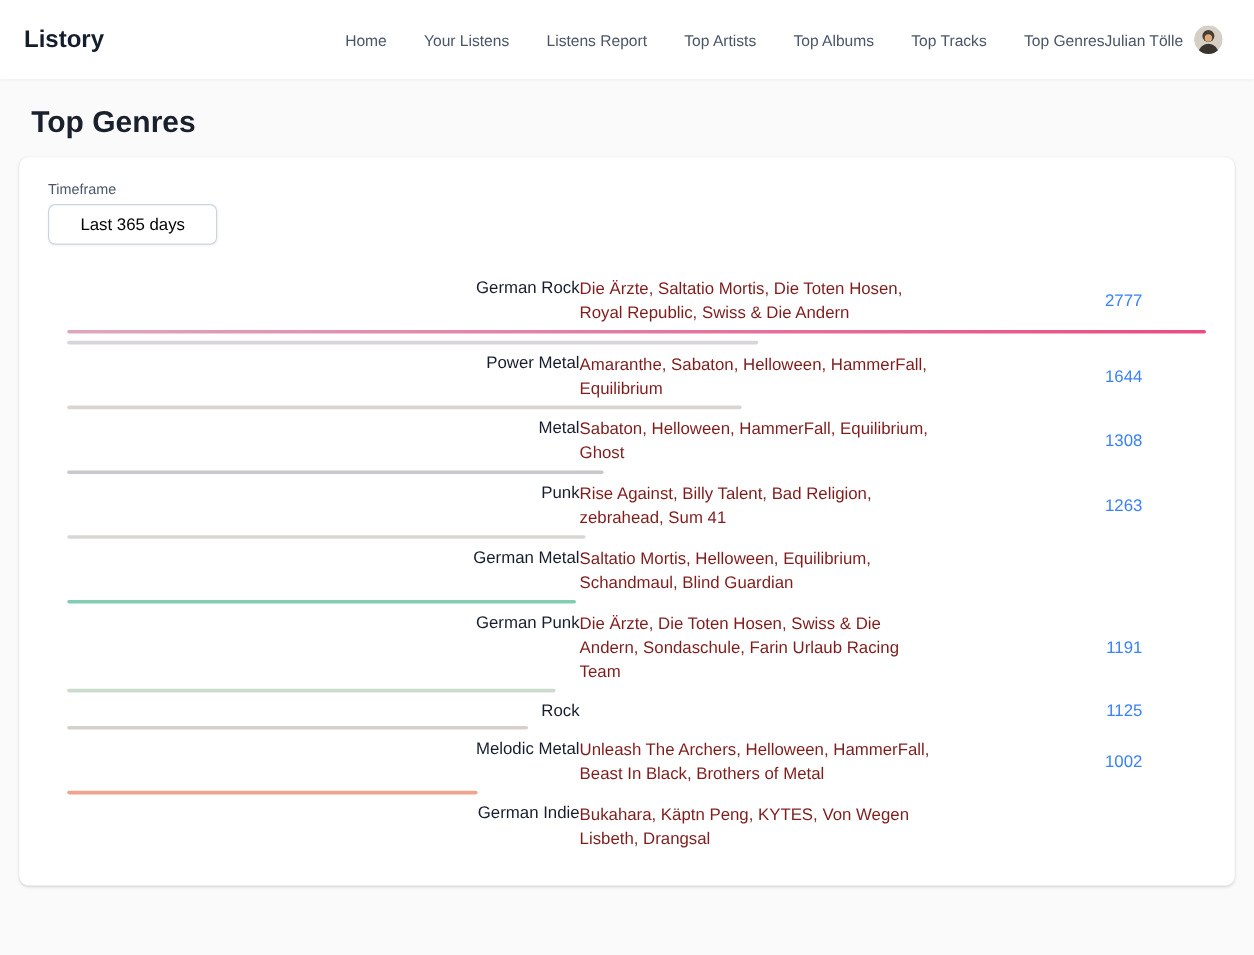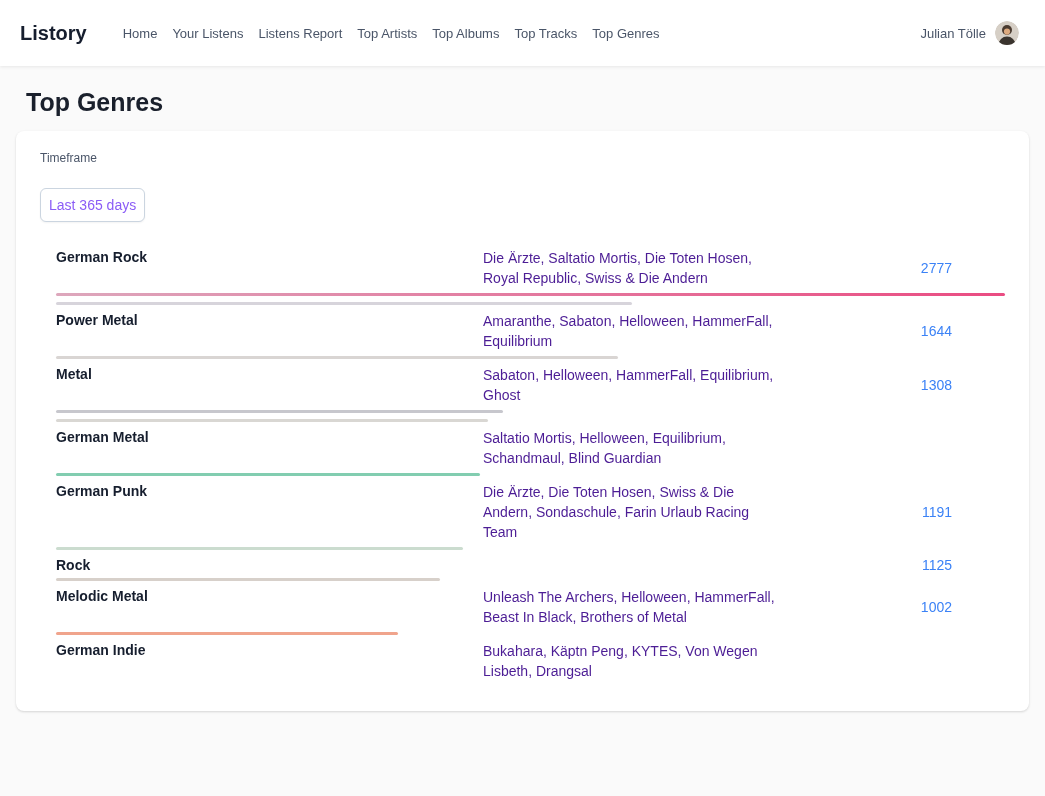--- a/index.html
+++ b/index.html
@@ -10,46 +10,46 @@
     color:#1a202c;
   }
   
   .navbar {
     height:66px; background:#ffffff;
     display:flex; align-items:center;
     padding:0 26px 0 20px;
     box-shadow:0 1px 3px rgba(0,0,0,0.08);
     position:relative; z-index:2;
   }
-  .logo { font-size:20px; font-weight:700; color:#161e2e; margin-right:36px; cursor:pointer; }
-  .nav-links { display:flex; gap:15px; flex:1; align-items:center; }
+  .logo { font-size:20px; font-weight:700; color:#161e2e; margin-right:22px; cursor:pointer; }
+  .nav-links { display:flex; gap:31px; flex:1; align-items:center;justify-content:flex-end; }
   .nav-link { font-size:13px; color:#4a5568; cursor:pointer; white-space:nowrap; }
   .user { display:flex; align-items:center; gap:9px; }
   .user-name { font-size:13px; color:#4a5568; white-space:nowrap; }
   .avatar { width:24px; height:24px; border-radius:50%; overflow:hidden; display:block; cursor:pointer; flex:none; }
   .avatar svg { display:block; width:100%; height:100%; }
   
   .page-title { font-size:25px; font-weight:600; color:#1a202c; margin:22px 0 14px 26px; }
   .card {
     margin:0 16px; background:#ffffff; border-radius:8px;
     box-shadow:0 1px 3px rgba(0,0,0,0.10), 0 1px 2px rgba(0,0,0,0.06);
     padding:20px 24px 24px;
   }
-  .tf-label { font-size:12px; color:#4a5568; margin-bottom:23px; }
+  .tf-label { font-size:12px; color:#4a5568; margin-bottom:5px; }
   .tf-select {
     display:inline-block; border:1px solid #cbd5e0; border-radius:6px;
-    padding:8px 8px; font-size:14px; color:#8b5cf6; background:#fff;
+    padding:8px 26px; font-size:14px; color:#000000; background:#fff;
     box-shadow:0 1px 2px rgba(0,0,0,0.05); cursor:pointer; font-family:inherit;
   }
   
   .genre-list { margin:26px 0 0 16px; }
   .genre-row { margin-bottom:6px; }
   .row-main { display:flex; align-items:flex-start; }
-  .genre-name { width:427px; font-size:14px; font-weight:700; color:#161e2e; padding-top:1px; }
-  .genre-artists { width:292px; font-size:14px; color:#4c1d95; line-height:20px; }
+  .genre-name { width:427px; font-size:14px; font-weight:400; color:#161e2e; padding-top:1px;text-align:right; }
+  .genre-artists { width:292px; font-size:14px; color:#7f1d1d; line-height:20px; }
   .genre-count { flex:1; text-align:right; padding-right:53px; font-size:14px; color:#3b82f6; align-self:center; }
   .bar-track { height:3px; margin-top:5px; border-radius:2px; background:transparent; }
   .bar-fill { height:100%; border-radius:2px; }
 </style>
 </head>
 <body>
 
 <div class="navbar">
   <div class="logo">Listory</div>
   <div class="nav-links">
@@ -110,20 +110,25 @@
     <div class="row-main">
       <div class="genre-name">Metal</div>
       <div class="genre-artists">Sabaton, Helloween, HammerFall, Equilibrium, Ghost</div>
       <div class="genre-count">1308</div>
     </div>
     <div class="bar-track">
       <div class="bar-fill" style="width: 47.1%; background: linear-gradient(90deg, rgb(199, 199, 205), rgb(199, 199, 205));"></div>
     </div>
   </div>
       <div class="genre-row">
+    <div class="row-main">
+      <div class="genre-name">Punk</div>
+      <div class="genre-artists">Rise Against, Billy Talent, Bad Religion, zebrahead, Sum 41</div>
+      <div class="genre-count">1263</div>
+    </div>
     <div class="bar-track">
       <div class="bar-fill" style="width: 45.48%; background: linear-gradient(90deg, rgb(217, 215, 211), rgb(217, 215, 211));"></div>
     </div>
   </div>
       <div class="genre-row">
     <div class="row-main">
       <div class="genre-name">German Metal</div>
       <div class="genre-artists">Saltatio Mortis, Helloween, Equilibrium, Schandmaul, Blind Guardian</div>
     </div>
     <div class="bar-track">

